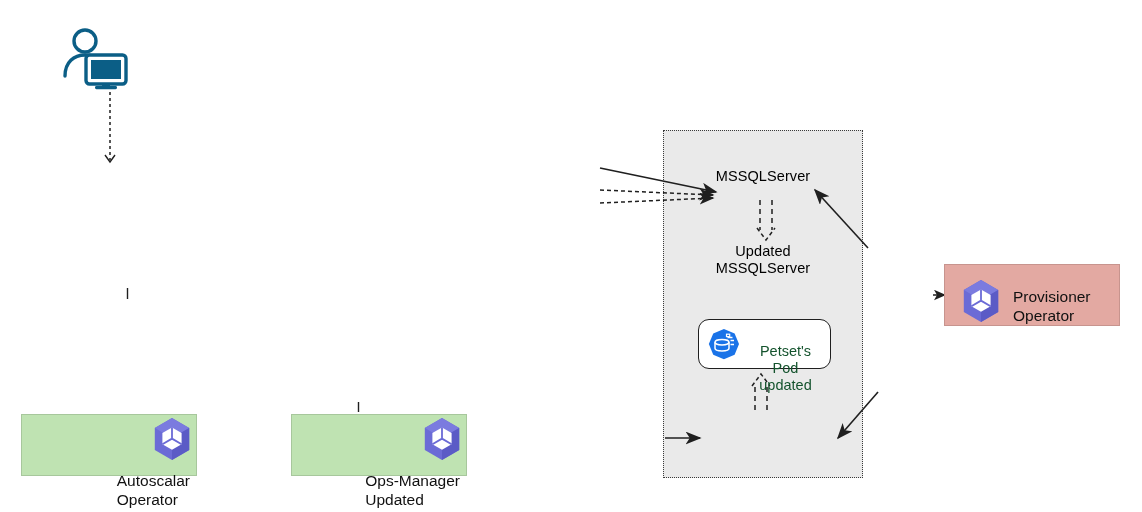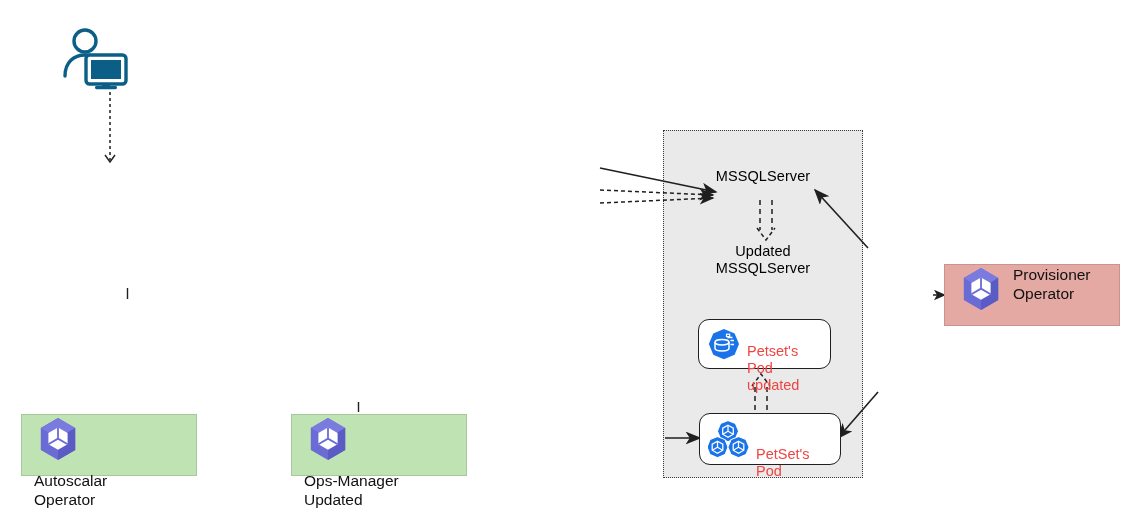--- a/index.html
+++ b/index.html
@@ -46,34 +46,35 @@
     border: 1.6px solid #1f1f1f;
     border-radius: 11px;
     box-sizing: border-box;
     display: flex;
     align-items: center;
     justify-content: flex-start;
     padding-left: 8px;
     gap: 6px;
   }
   .pod-box .pod-label {
-    color: #ef4444;
+    color: #14532d;
     font-size: 14.5px;
     line-height: 17px;
+    text-align: center;
     white-space: pre-line;
     flex: 1;
     padding-right: 6px;
     margin-top: 48px;
   }
 
   
   .op-box {
     box-sizing: border-box;
     display: flex;
-    align-items: flex-start;
+    align-items: flex-end;
     gap: 8px;
     padding-left: 12px;
     border: 1px solid rgba(0,0,0,0.12);
   }
   .op-box .op-label {
     color: #111111;
     font-size: 15.5px;
     line-height: 19px;
     white-space: pre-line;
     flex: 1;
@@ -173,44 +174,20 @@
           <path d="M8,15.2 L8,21.2 C8,22.7 11.1,23.9 15,23.9 C18.9,23.9 22,22.7 22,21.2 L22,15.2"></path>
           <path d="M20.5,10.5 L25.5,10.5 M23.5,13.5 L27,13.5 M23.5,17.5 L27,17.5" stroke-width="1.3"></path>
           <rect x="19.5" y="7.2" width="3.2" height="2.4" stroke-width="1.2"></rect>
         </g>
       </svg>
     </span>
     <span class="pod-label">Petset's Pod
 updated</span>
   </div>
 
-  <div class="abs pod-box" style="left:699px; top:413px; width:142px; height:52px;">
-    <span class="icon">
-      <svg class="icon-svg" width="42" height="40" viewBox="0 0 42 40" xmlns="http://www.w3.org/2000/svg">
-        <g fill="#1a73e8" stroke="#ffffff" stroke-width="1.1">
-
-          <path d="M20,1.5 L27.5,4.6 L30.6,12.1 L27.5,19.6 L20,22.7 L12.5,19.6 L9.4,12.1 L12.5,4.6 Z"></path>
-
-          <path d="M9.5,17.5 L17,20.6 L20.1,28.1 L17,35.6 L9.5,38.7 L2,35.6 L-1.1,28.1 L2,20.6 Z"></path>
-
-          <path d="M30.5,17.5 L38,20.6 L41.1,28.1 L38,35.6 L30.5,38.7 L23,35.6 L19.9,28.1 L23,20.6 Z"></path>
-        </g>
-        <g fill="none" stroke="#ffffff" stroke-width="1.25">
-          <path d="M20,6.2 L25.3,9.2 L25.3,15.2 L20,18.2 L14.7,15.2 L14.7,9.2 Z"></path>
-          <path d="M20,6.2 L20,12.2 M20,12.2 L14.7,15.2 M20,12.2 L25.3,15.2"></path>
-          <path d="M9.5,22.2 L14.8,25.2 L14.8,31.2 L9.5,34.2 L4.2,31.2 L4.2,25.2 Z"></path>
-          <path d="M9.5,22.2 L9.5,28.2 M9.5,28.2 L4.2,31.2 M9.5,28.2 L14.8,31.2"></path>
-          <path d="M30.5,22.2 L35.8,25.2 L35.8,31.2 L30.5,34.2 L25.2,31.2 L25.2,25.2 Z"></path>
-          <path d="M30.5,22.2 L30.5,28.2 M30.5,28.2 L25.2,31.2 M30.5,28.2 L35.8,31.2"></path>
-        </g>
-      </svg>
-    </span>
-    <span class="pod-label">PetSet's
-Pod</span>
-  </div>
 
   <div class="abs op-box op-green" style="left:21px; top:414px; width:176px; height:62px;">
     <span class="icon">
       <svg class="icon-svg" width="48" height="48" viewBox="0 0 48 48" xmlns="http://www.w3.org/2000/svg">
         <path d="M24,3 L41.2,13 L41.2,35 L24,45 L6.8,35 L6.8,13 Z" fill="#6b6bd6"></path>
         <path d="M24,3 L41.2,13 L24,23 L6.8,13 Z" fill="#7b7bdf"></path>
         <path d="M24,23 L41.2,13 L41.2,35 L24,45 Z" fill="#5b5bc6"></path>
         <path d="M24,12.4 L33.6,18 L33.6,29.2 L24,34.8 L14.4,29.2 L14.4,18 Z" fill="#ffffff"></path>
         <path d="M24,12.4 L24,23.6 M24,23.6 L14.4,29.2 M24,23.6 L33.6,29.2" stroke="#6b6bd6" stroke-width="1.8" fill="none"></path>
       </svg>

